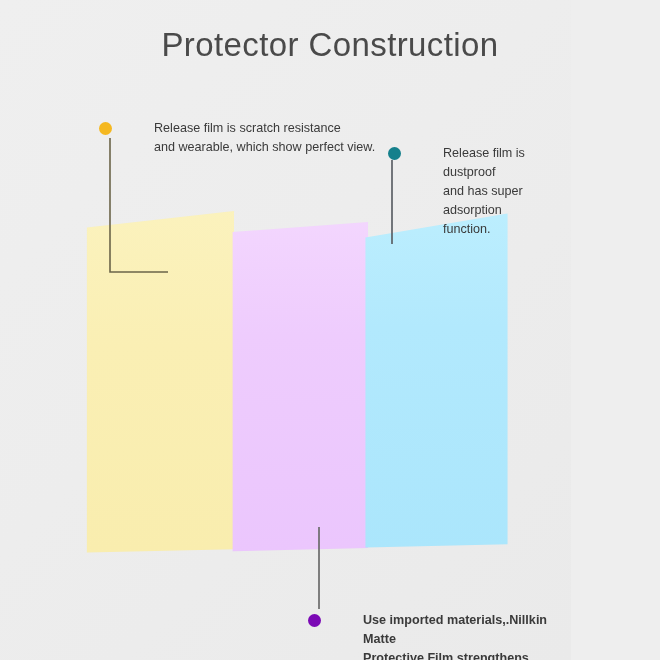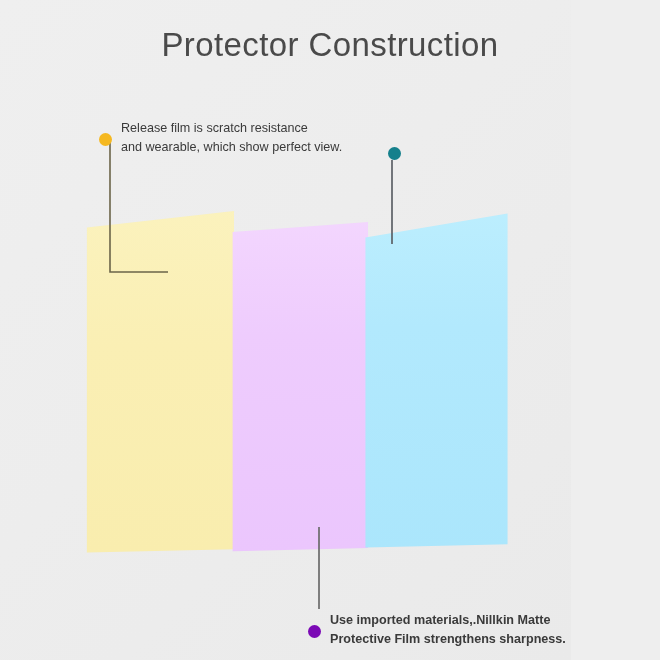--- a/index.html
+++ b/index.html
@@ -89,21 +89,22 @@
     pointer-events: none;
   }
   #leader-yellow { left: 100px; top: 138px; width: 70px; height: 145px; }
   #leader-teal   { left: 383px; top: 160px; width: 18px; height: 86px; }
   #leader-purple { left: 310px; top: 527px; width: 18px; height: 84px; }
 
   
   .annotation {
     position: absolute;
     display: flex;
-    align-items: center;
+    align-items: flex-start;
+    gap: 33px;
   }
   .dot {
     flex: 0 0 auto;
     width: 13px;
     height: 13px;
     border-radius: 50%;
     margin-top: 3px;
     margin-right: 9px;
     filter: blur(0.25px);
   }
@@ -151,20 +152,23 @@
   </svg>
 
   <div class="annotation" id="annotation-1">
     <span class="dot" style="background:#f5b820;"></span>
     <span class="anno-text">Release film is scratch resistance
 and wearable, which show perfect view.</span>
   </div>
 
   <div class="annotation" id="annotation-2">
     <span class="dot" style="background:#15808c;"></span>
+    <span class="anno-text">Release film is dustproof
+and has super adsorption
+function.</span>
   </div>
 
   <div class="annotation" id="annotation-3">
     <span class="dot" style="background:#7b09b5;"></span>
     <span class="anno-text">Use imported materials,.Nillkin Matte
 Protective Film strengthens sharpness.</span>
   </div>
 
 </div>
 

